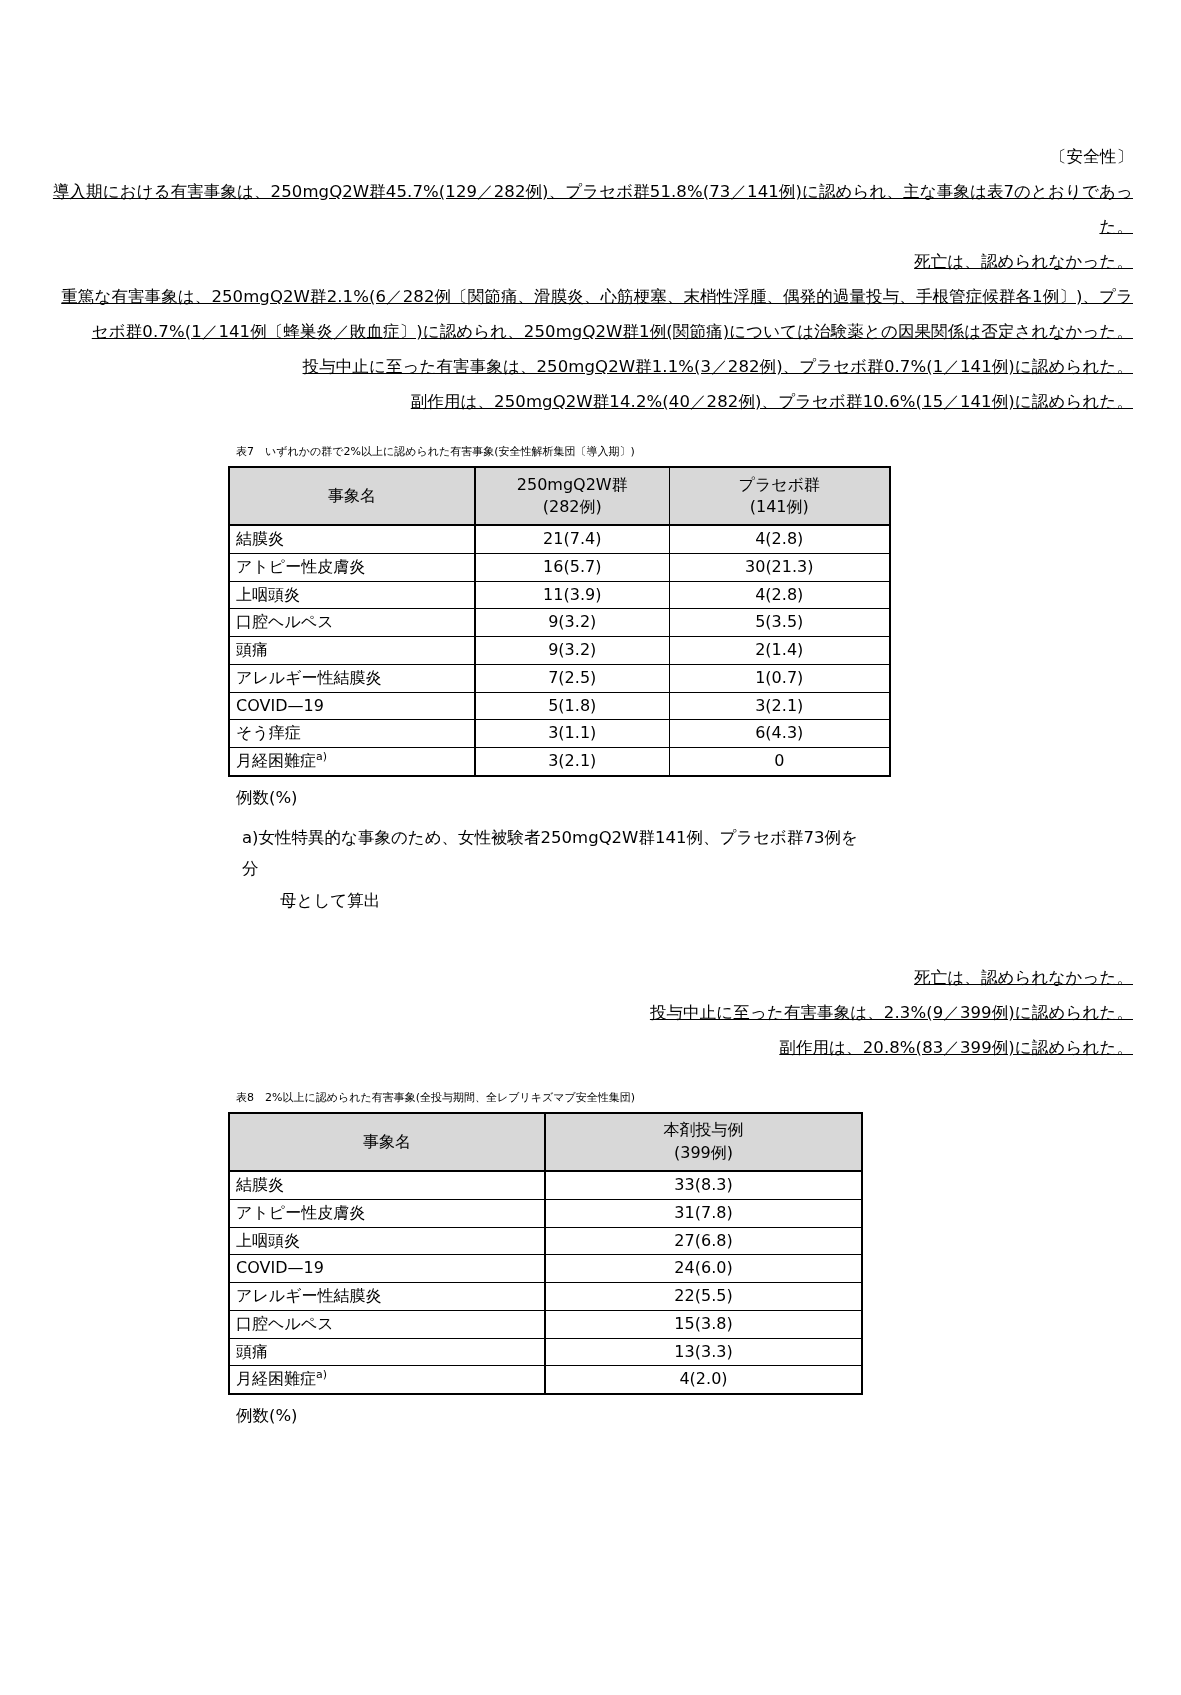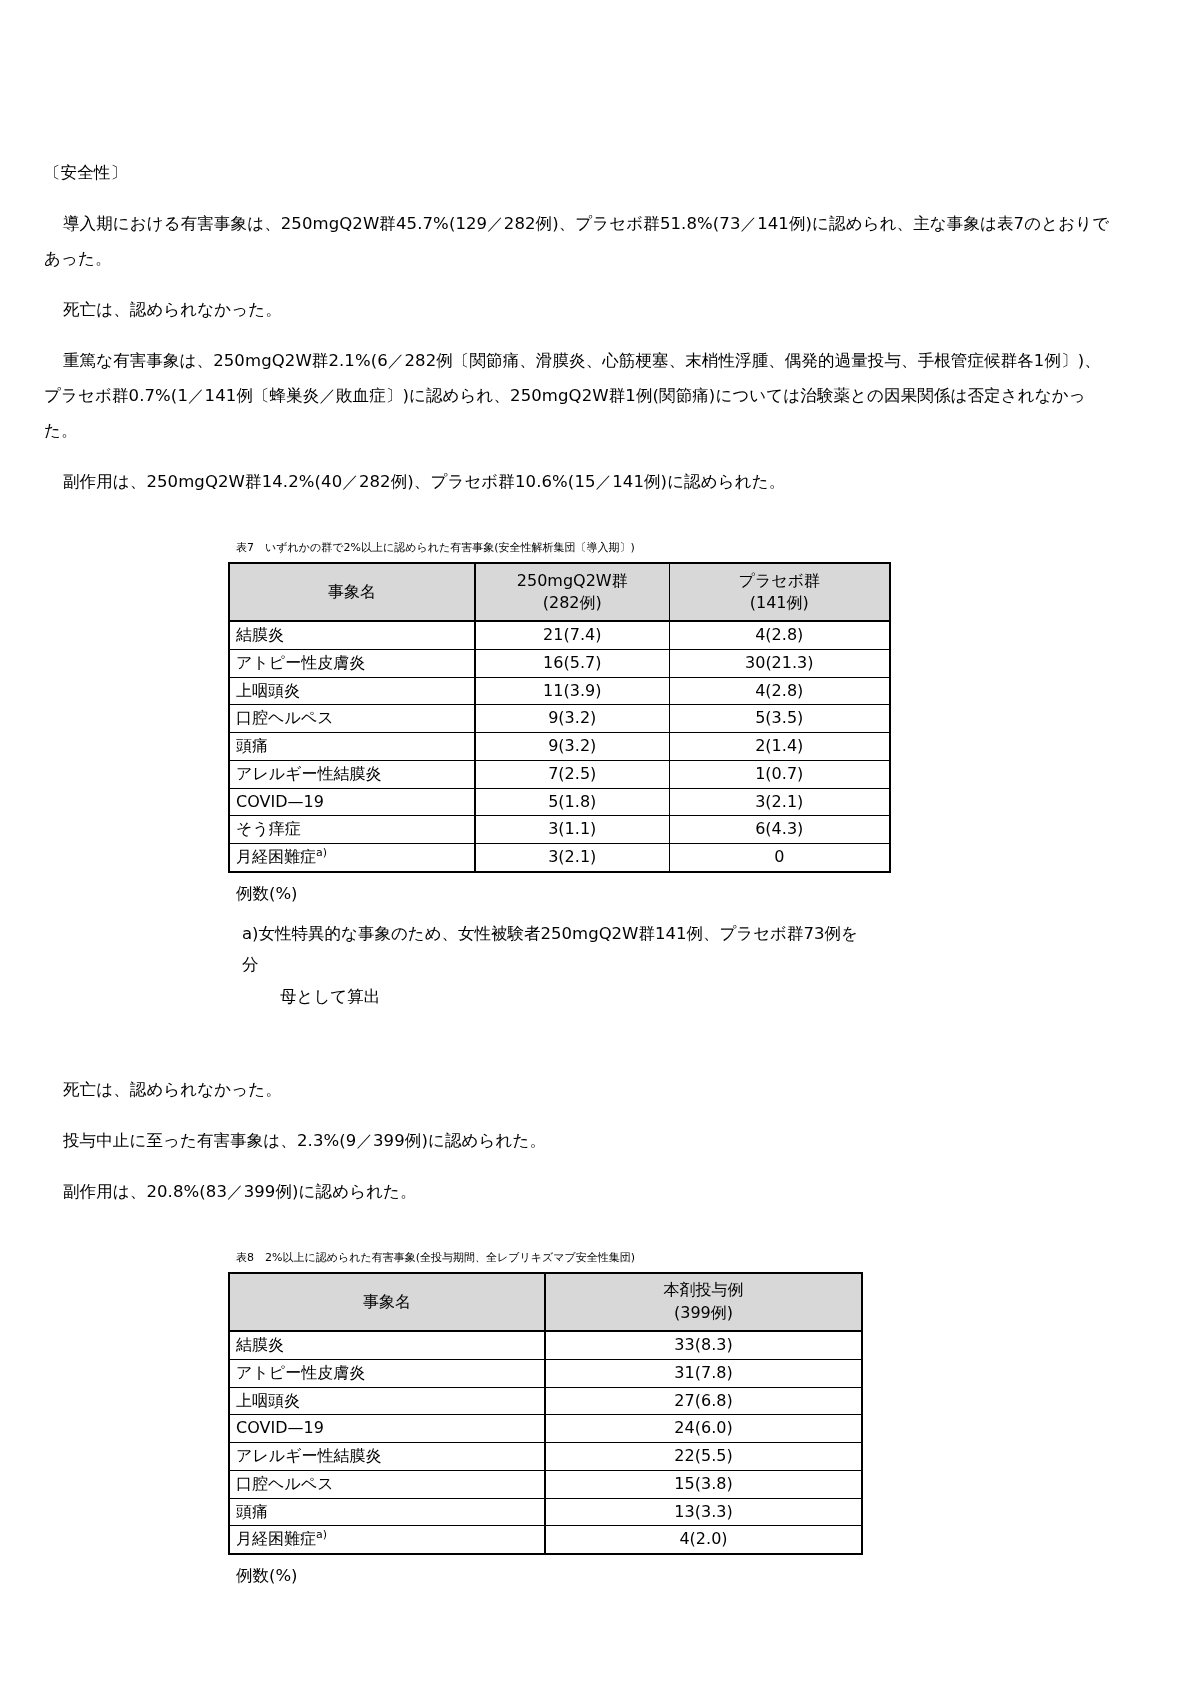--- a/index.html
+++ b/index.html
@@ -21,26 +21,27 @@
     height: 1695px;
     box-sizing: border-box;
     padding: 140px 48px 0 28px;
   }
 
   
   .para {
     font-size: 16.5px;
     line-height: 2.12;
     letter-spacing: 0.1px;
-    text-align: left;
-    margin: 16px;
+    text-align: right;
+    margin: 0;
     white-space: normal;
   }
   .para.indent {
     text-indent: 19px;
+    text-decoration: underline;
   }
   .spacer-md { height: 24px; }
   .spacer-lg { height: 44px; }
 
   
   .table-block {
     margin-left: 200px;
     width: 640px;
   }
   .table-caption {
@@ -113,20 +114,21 @@
 </head>
 <body>
 
 <div class="page">
 
   <p class="para">〔安全性〕</p>
 
   <p class="para indent">導入期における有害事象は、250mgQ2W群45.7%(129／282例)、プラセボ群51.8%(73／141例)に認められ、主な事象は表7のとおりであった。</p>
   <p class="para indent">死亡は、認められなかった。</p>
   <p class="para indent">重篤な有害事象は、250mgQ2W群2.1%(6／282例〔関節痛、滑膜炎、心筋梗塞、末梢性浮腫、偶発的過量投与、手根管症候群各1例〕)、プラセボ群0.7%(1／141例〔蜂巣炎／敗血症〕)に認められ、250mgQ2W群1例(関節痛)については治験薬との因果関係は否定されなかった。</p>
+  <p class="para indent">投与中止に至った有害事象は、250mgQ2W群1.1%(3／282例)、プラセボ群0.7%(1／141例)に認められた。</p>
   <p class="para indent">副作用は、250mgQ2W群14.2%(40／282例)、プラセボ群10.6%(15／141例)に認められた。</p>
 
   <div class="spacer-md"></div>
 
   <div class="table-block">
     <div class="table-caption">表7　いずれかの群で2%以上に認められた有害事象(安全性解析集団〔導入期〕)</div>
 
     <table class="dataset">
       <thead>
         <tr>

